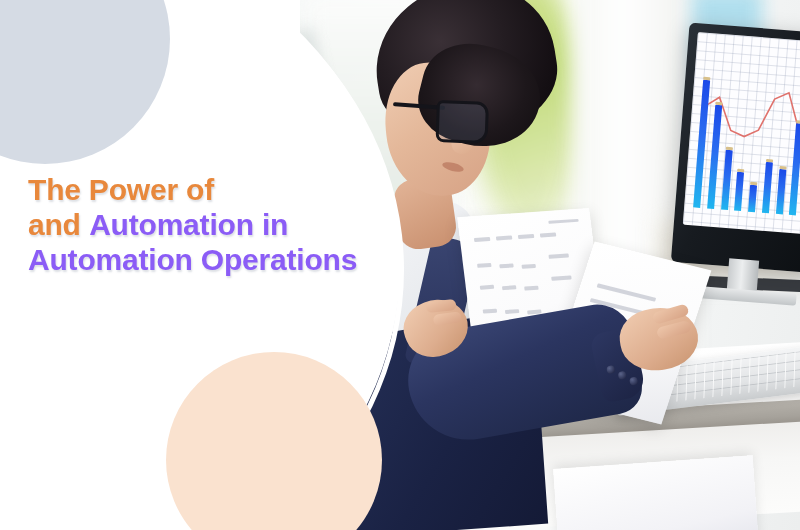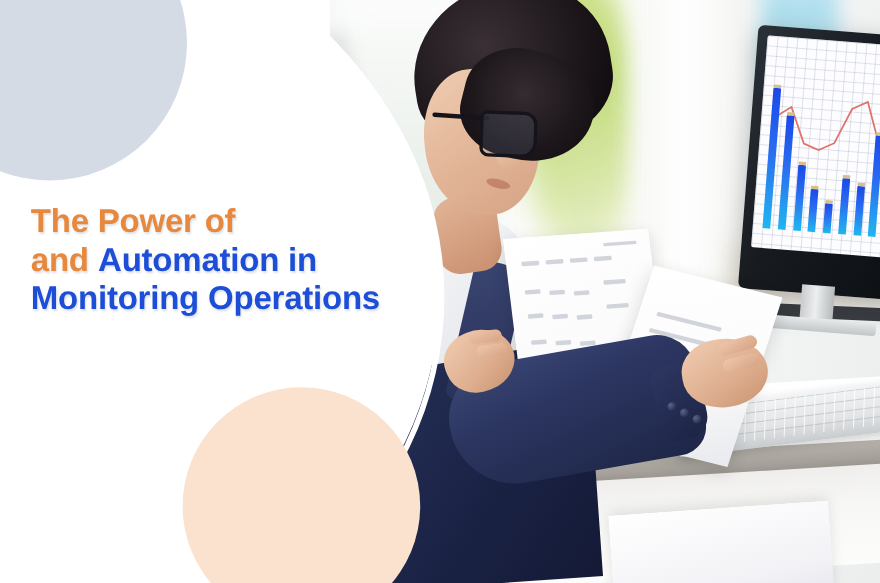--- a/index.html
+++ b/index.html
@@ -290,31 +290,31 @@
   }
   .circle-peach{
     position:absolute;left:166px;top:352px;width:216px;height:216px;
     border-radius:50%;
     background:#fae2cf;
     z-index:24;
   }
 
   
   .headline{
-    position:absolute;left:28px;top:184px;width:360px;
+    position:absolute;left:28px;top:172px;width:360px;
     z-index:30;
     font-size:30px;
     font-weight:700;
     line-height:1.17;
     letter-spacing:-0.2px;
     text-shadow:1px 2px 2px rgba(120,130,150,.26);
   }
   .headline .ln{display:block;white-space:nowrap;}
   .t-orange{color:#e8883c;}
-  .t-navy{color:#1d4ed8;}
+  .t-navy{color:#8b5cf6;}
 
   .logo{
     position:absolute;left:20px;top:478px;
     z-index:30;
     font-family:"Liberation Serif",serif;
     font-size:30px;
     font-weight:700;
     letter-spacing:2.5px;
     color:#d98a41;
   }
@@ -442,17 +442,17 @@
 
   <div class="mask-circle"></div>
   <div class="arc-ring"></div>
 
   <div class="circle-blue"></div>
   <div class="circle-peach"></div>
 
   <div class="headline">
     <span class="ln t-orange">The Power of</span>
     <span class="ln"><span class="t-orange">and</span><span class="t-navy" style="margin-left:.28em;">Automation in</span></span>
-    <span class="ln t-navy">Monitoring Operations</span>
+    <span class="ln t-navy">Automation Operations</span>
   </div>
 
 
 </div>
 
 </body></html>

